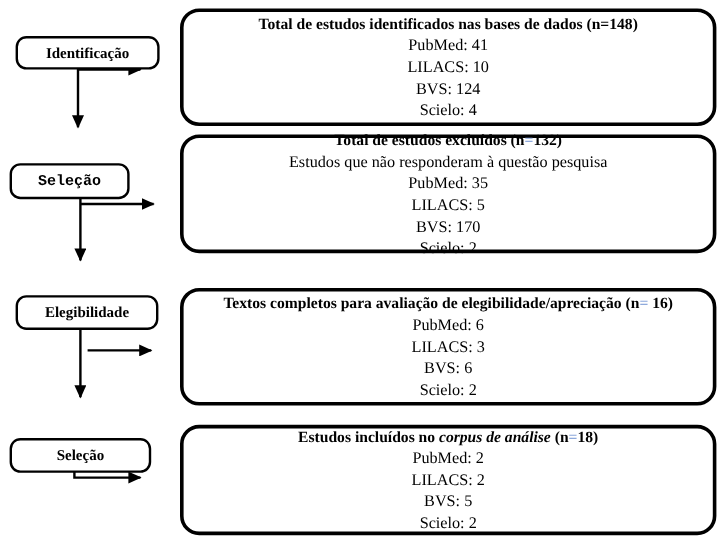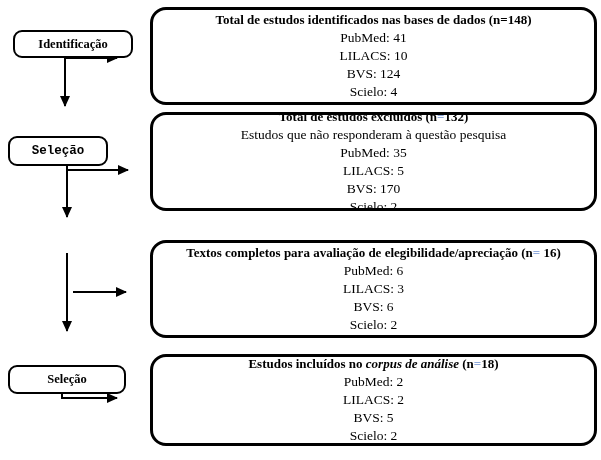--- a/index.html
+++ b/index.html
@@ -97,20 +97,23 @@
     <line x1="73" y1="292" x2="126" y2="292" stroke="#000000" stroke-width="2" marker-end="url(#ah)"></line>
     <polyline points="62,372 62,398 117,398" fill="none" stroke="#000000" stroke-width="2" marker-end="url(#ah)"></polyline>
   </svg>
 
   <div class="stage stage1">
     <span class="stage-label">Identificação</span>
   </div>
   <div class="stage stage2">
     <span class="stage-label">Seleção</span>
   </div>
+  <div class="stage stage3">
+    <span class="stage-label">Elegibilidade</span>
+  </div>
   <div class="stage stage4">
     <span class="stage-label">Seleção</span>
   </div>
 
   <div class="rbox rbox1">
     <div class="rtitle"><span>Total de estudos identificados nas bases de dados (n</span><span>=</span><span>148)</span></div>
     <div class="rline">PubMed: 41</div>
     <div class="rline">LILACS: 10</div>
     <div class="rline">BVS: 124</div>
     <div class="rline">Scielo: 4</div>

